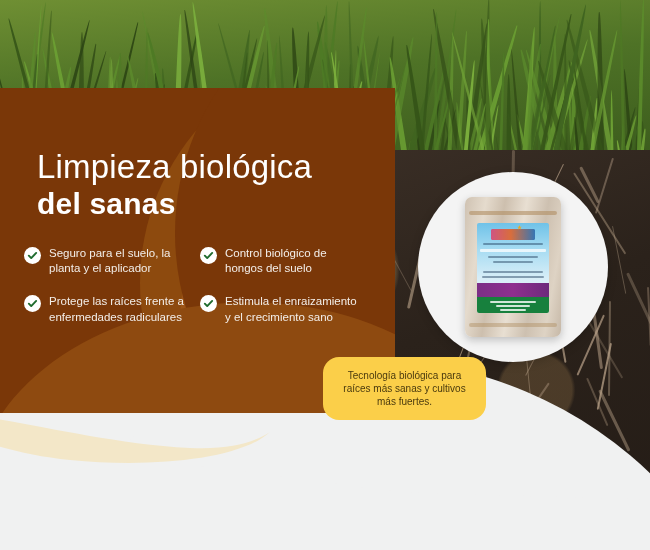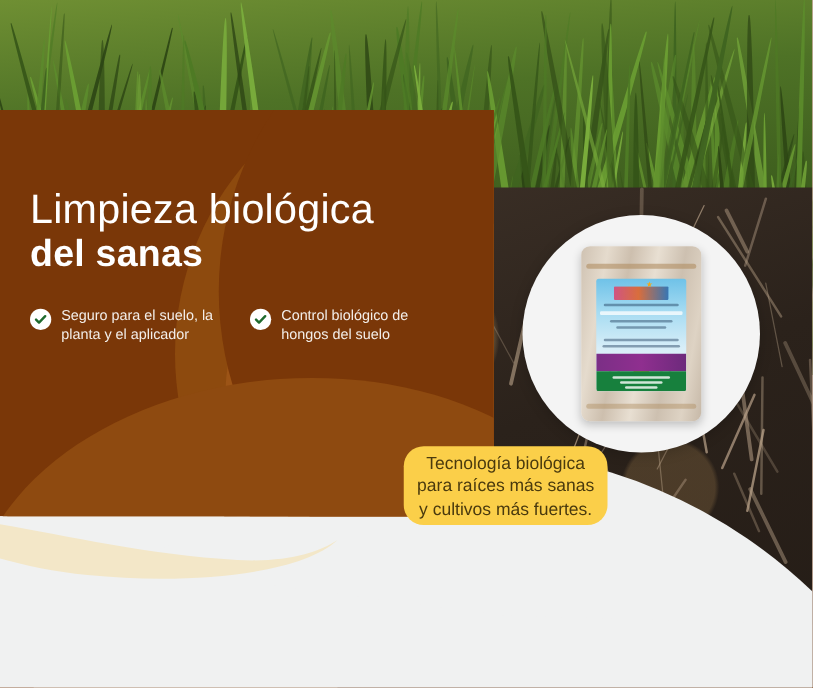--- a/index.html
+++ b/index.html
@@ -38,21 +38,21 @@
   .arc1{right:-215px;top:-40px;width:470px;height:470px;background:#8d4a0e;}
   .arc2{right:-215px;top:20px;width:430px;height:430px;background:#9c5416;}
   .arc3{right:-210px;top:90px;width:380px;height:380px;background:#a8651d;}
   .arc-cut{position:absolute;right:-300px;top:-115px;width:520px;height:520px;border-radius:50%;background:#7a3708;}
   .panel-wave{position:absolute;left:-30px;bottom:-70px;width:520px;height:180px;
     background:#8e4a10;border-radius:50% 50% 0 0 / 100% 100% 0 0;transform:rotate(-4deg);}
   .panel-wave2{position:absolute;left:-60px;bottom:-95px;width:560px;height:180px;
     background:#a35f14;border-radius:50% 50% 0 0 / 100% 100% 0 0;transform:rotate(-6deg);opacity:.85;}
 
   
-  .headline{position:absolute;left:24px;top:150px;width:360px;z-index:8;}
+  .headline{position:absolute;left:37px;top:150px;width:360px;z-index:8;}
   .h-line1{font-size:33px;font-weight:300;color:#ffffff;letter-spacing:.2px;line-height:1.05;white-space:nowrap;}
   .h-line2{font-size:30px;font-weight:800;color:#ffffff;letter-spacing:.2px;line-height:1.1;margin-top:2px;}
 
   
   .bullets{position:absolute;left:24px;top:246px;width:350px;z-index:8;
     display:grid;grid-template-columns:160px 160px;column-gap:16px;row-gap:18px;}
   .bullet{display:flex;align-items:flex-start;gap:8px;}
   .chk{flex:0 0 auto;width:17px;height:17px;border-radius:50%;background:#ffffff;
     display:flex;align-items:center;justify-content:center;margin-top:1px;}
   .chk svg{display:block;}
@@ -81,21 +81,21 @@
   .lbl-green{position:absolute;left:0;right:0;bottom:0;height:16px;background:#17803d;}
   .lbl-sun{position:absolute;left:50%;transform:translateX(-50%);bottom:12px;width:14px;height:14px;border-radius:50%;
     background:radial-gradient(circle,#ffd23f 0%,#f5a417 70%);}
   .lbl-sprout{position:absolute;bottom:16px;width:2px;height:9px;background:#2f8a3c;}
   .lbl-cow{position:absolute;right:18%;bottom:20px;width:11px;height:7px;background:#c0392b;border-radius:2px;opacity:.85;}
   .lbl-greentext{position:absolute;left:18%;right:18%;height:1.5px;background:rgba(255,255,255,.8);border-radius:1px;}
 
   
   .callout{position:absolute;left:323px;top:357px;width:163px;height:63px;border-radius:16px;
     background:#fbcf49;z-index:9;display:flex;align-items:center;justify-content:center;padding:0 10px;box-sizing:border-box;}
-  .callout-text{font-size:14px;line-height:1.3;color:#4a3a0e;text-align:center;font-weight:400;}
+  .callout-text{font-size:10px;line-height:1.3;color:#4a3a0e;text-align:center;font-weight:400;}
 
   
   .cream-swoosh{position:absolute;left:-60px;top:408px;width:330px;height:58px;z-index:6;}
 
   
   .gray-bottom{position:absolute;left:0;bottom:0;width:650px;height:120px;background:#f0f1f1;z-index:5;
     clip-path:polygon(0 0,0 100%,100% 100%,100% 58%,62% 52%,28% 28%,0 10%);}
 </style>
 </head>
 <body>
@@ -535,21 +535,37 @@
 
     <div class="bullet">
       <span class="chk">
         <svg width="11" height="11" viewBox="0 0 12 12">
             <path d="M2 6.2 L4.6 8.8 L10 3.2" stroke="#1f6b2e" stroke-width="2.1" fill="none" stroke-linecap="round" stroke-linejoin="round"></path>
           </svg>
       </span>
       <span class="b-text">Control biológico de hongos del suelo</span>
     </div>
 
-
+    <div class="bullet">
+      <span class="chk">
+        <svg width="11" height="11" viewBox="0 0 12 12">
+            <path d="M2 6.2 L4.6 8.8 L10 3.2" stroke="#1f6b2e" stroke-width="2.1" fill="none" stroke-linecap="round" stroke-linejoin="round"></path>
+          </svg>
+      </span>
+      <span class="b-text">Protege las raíces frente a enfermedades radiculares</span>
+    </div>
+
+    <div class="bullet">
+      <span class="chk">
+        <svg width="11" height="11" viewBox="0 0 12 12">
+            <path d="M2 6.2 L4.6 8.8 L10 3.2" stroke="#1f6b2e" stroke-width="2.1" fill="none" stroke-linecap="round" stroke-linejoin="round"></path>
+          </svg>
+      </span>
+      <span class="b-text">Estimula el enraizamiento y el crecimiento sano</span>
+    </div>
 
   </div>
 
   <div class="prod-circle">
     <div class="pouch">
       <div class="pouch-seal"></div>
       <div class="pouch-seal-b"></div>
       <div class="label">
         <span class="lbl-logo"></span>
         <span class="lbl-star"></span>

